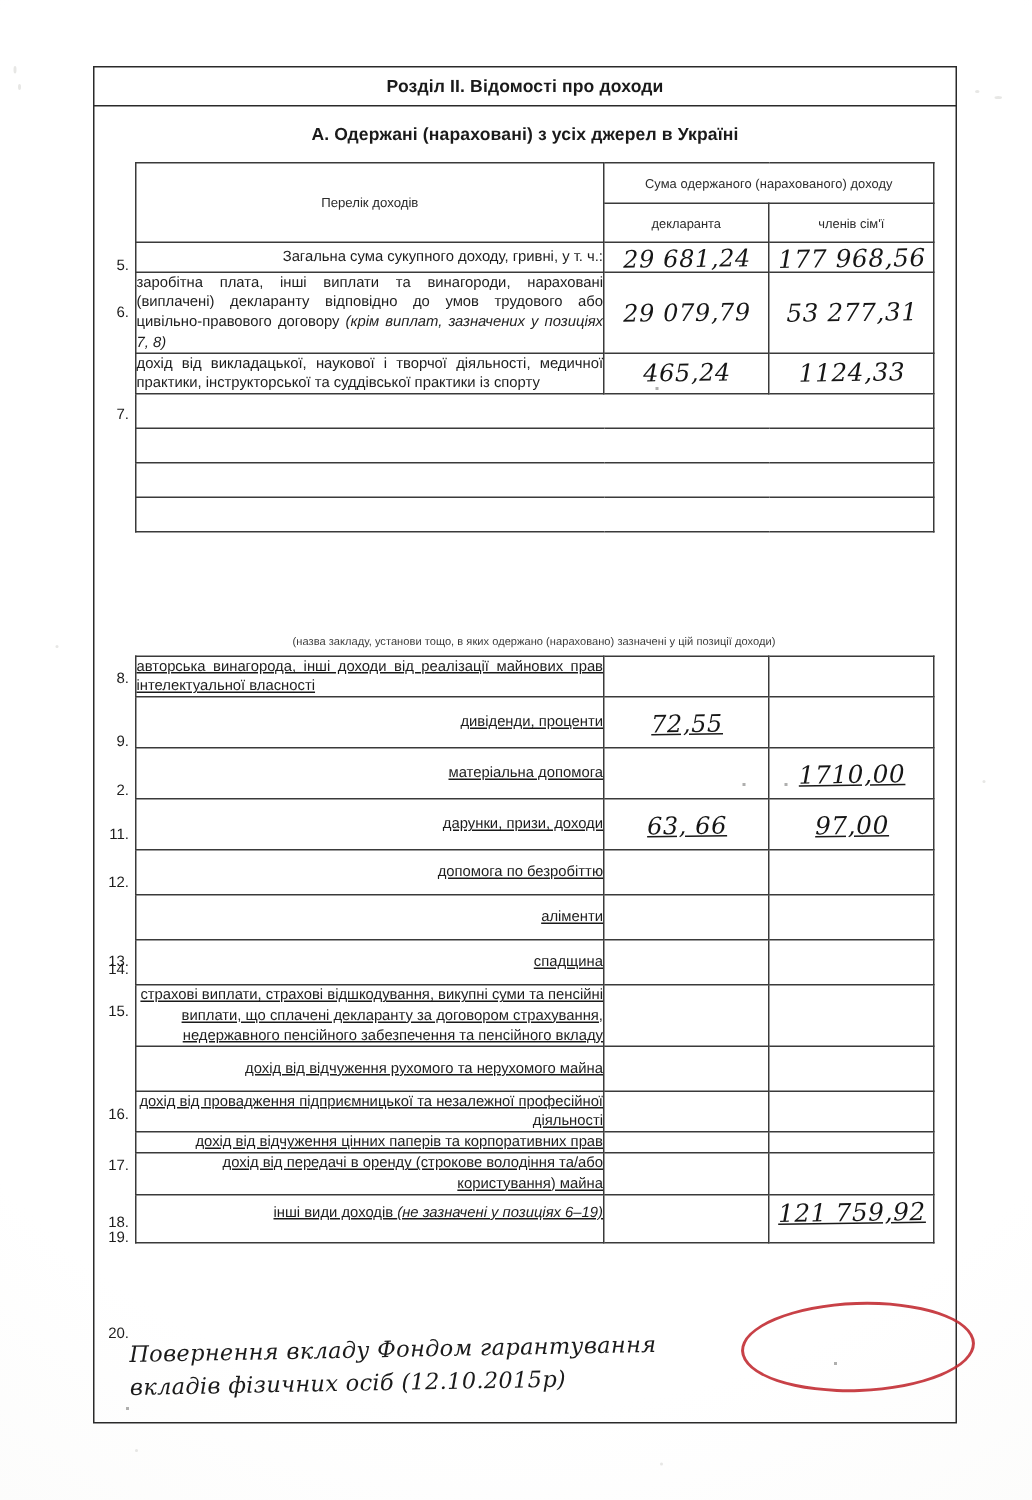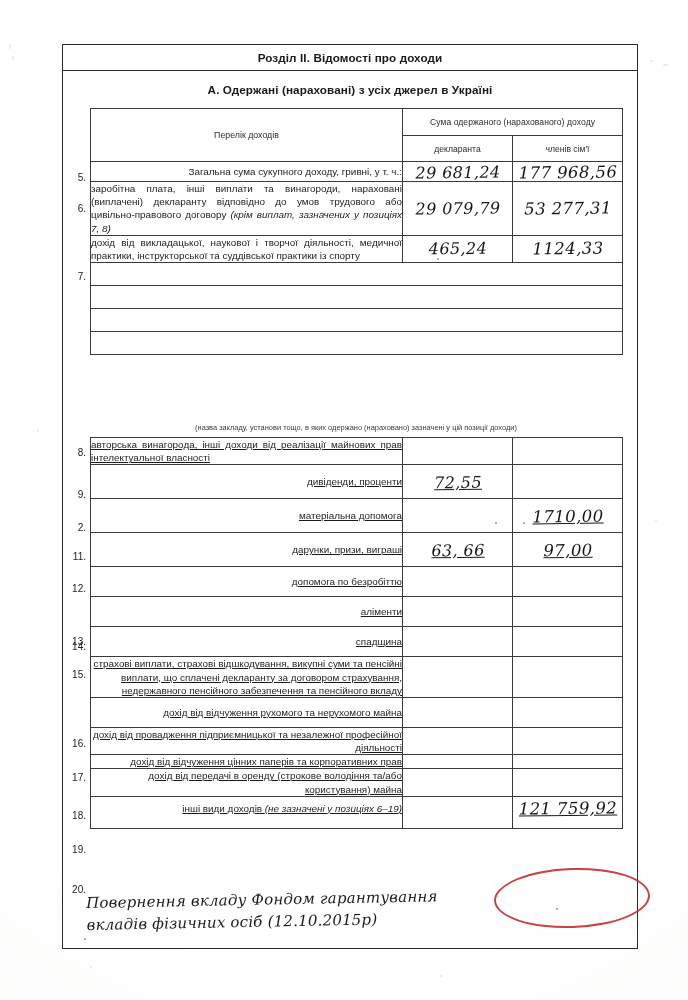--- a/index.html
+++ b/index.html
@@ -304,21 +304,21 @@
       <tr style="height:34px;">
         <td class="desc nojust">
           <span>матеріальна допомога</span>
         </td>
         <td class="hw dec"></td>
         <td class="hw">1710,00</td>
       </tr>
 
       <tr style="height:34px;">
         <td class="desc nojust">
-          <span>дарунки, призи, виграші</span>
+          <span>дарунки, призи, доходи</span>
         </td>
         <td class="hw dec">63, 66</td>
         <td class="hw">97,00</td>
       </tr>
 
       <tr style="height:30px;">
         <td class="desc nojust">
           <span>допомога по безробіттю</span>
         </td>
         <td class="hw dec"></td>
@@ -398,21 +398,21 @@
   <div class="rownum" style="top:489px;">9.</div>
   <div class="rownum" style="top:522px;">2.</div>
   <div class="rownum" style="top:551px;">11.</div>
   <div class="rownum" style="top:583px;">12.</div>
   <div class="rownum" style="top:636px;">13.</div>
   <div class="rownum" style="top:641px;">14.</div>
   <div class="rownum" style="top:669px;">15.</div>
   <div class="rownum" style="top:738px;">16.</div>
   <div class="rownum" style="top:772px;">17.</div>
   <div class="rownum" style="top:810px;">18.</div>
-  <div class="rownum" style="top:844px;">19.</div>
+  <div class="rownum" style="top:820px;">19.</div>
   <div class="rownum" style="top:884px;">20.</div>
 
   <div class="note">
     <div>Повернення вкладу Фондом гарантування</div>
     <div>вкладів фізичних осіб   (12.10.2015р)</div>
   </div>
 
   <div class="redcircle"></div>
 
   <div class="ink" style="left:437px;top:258px;width:2px;height:2px;"></div>

